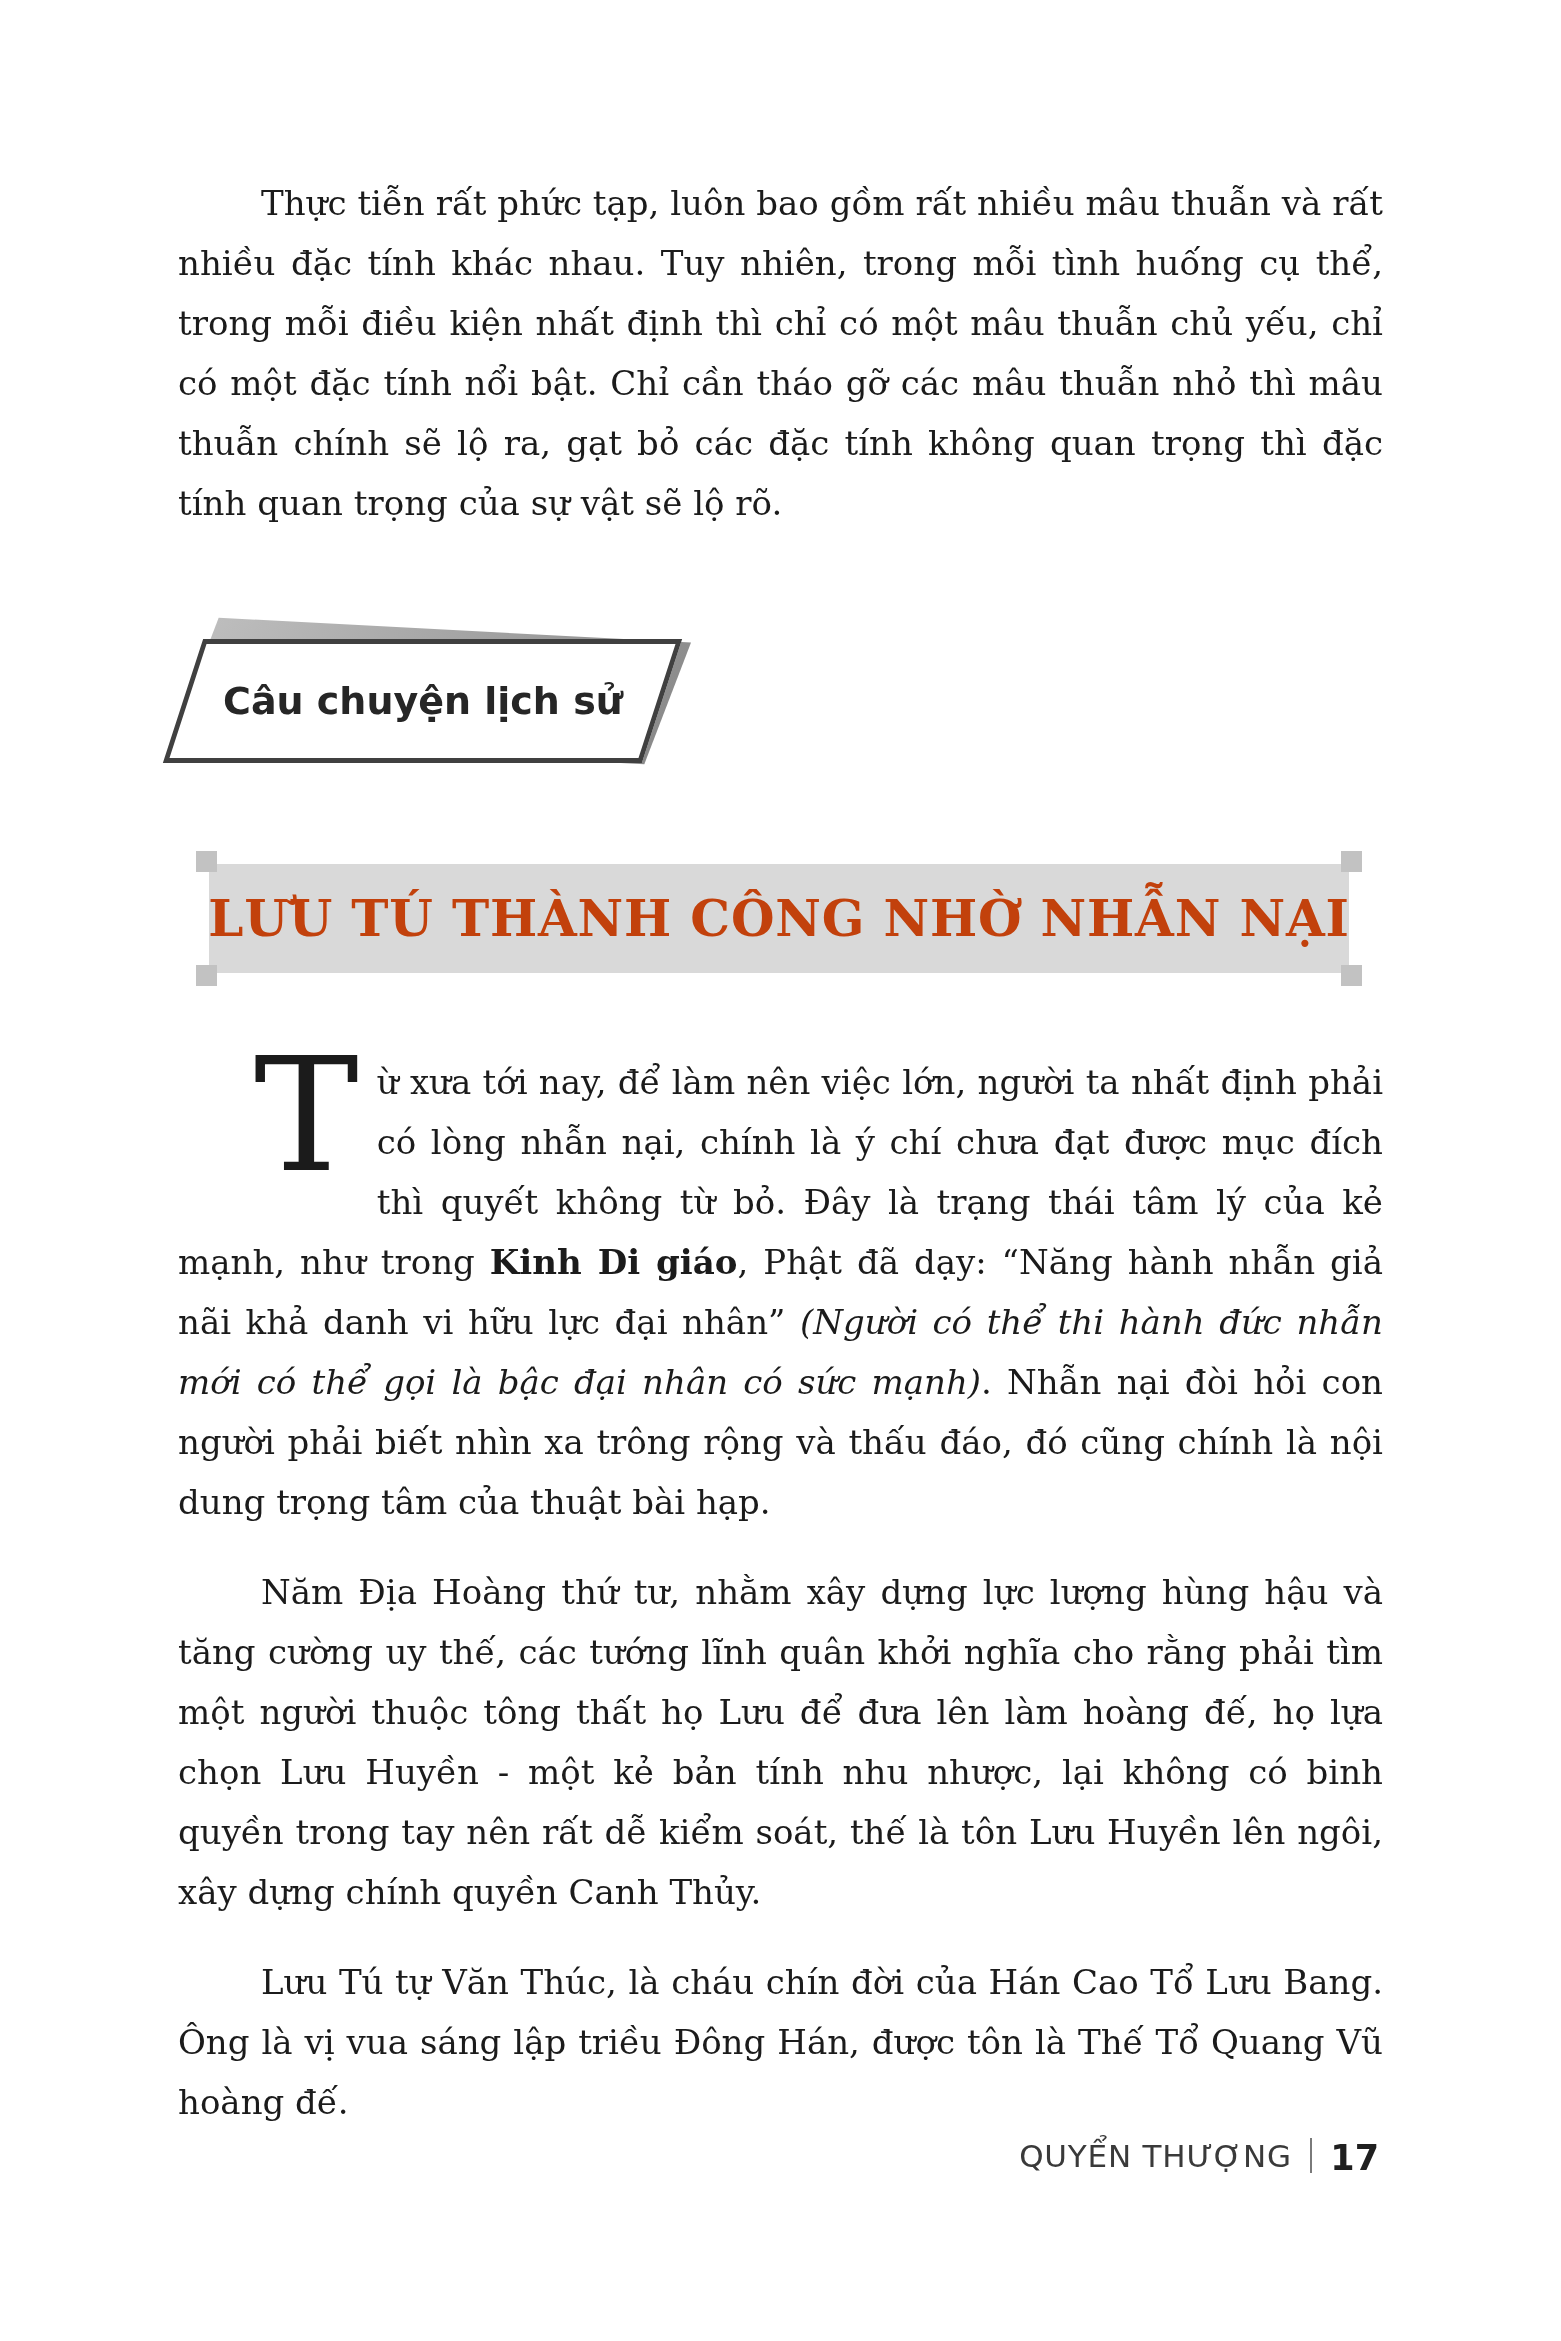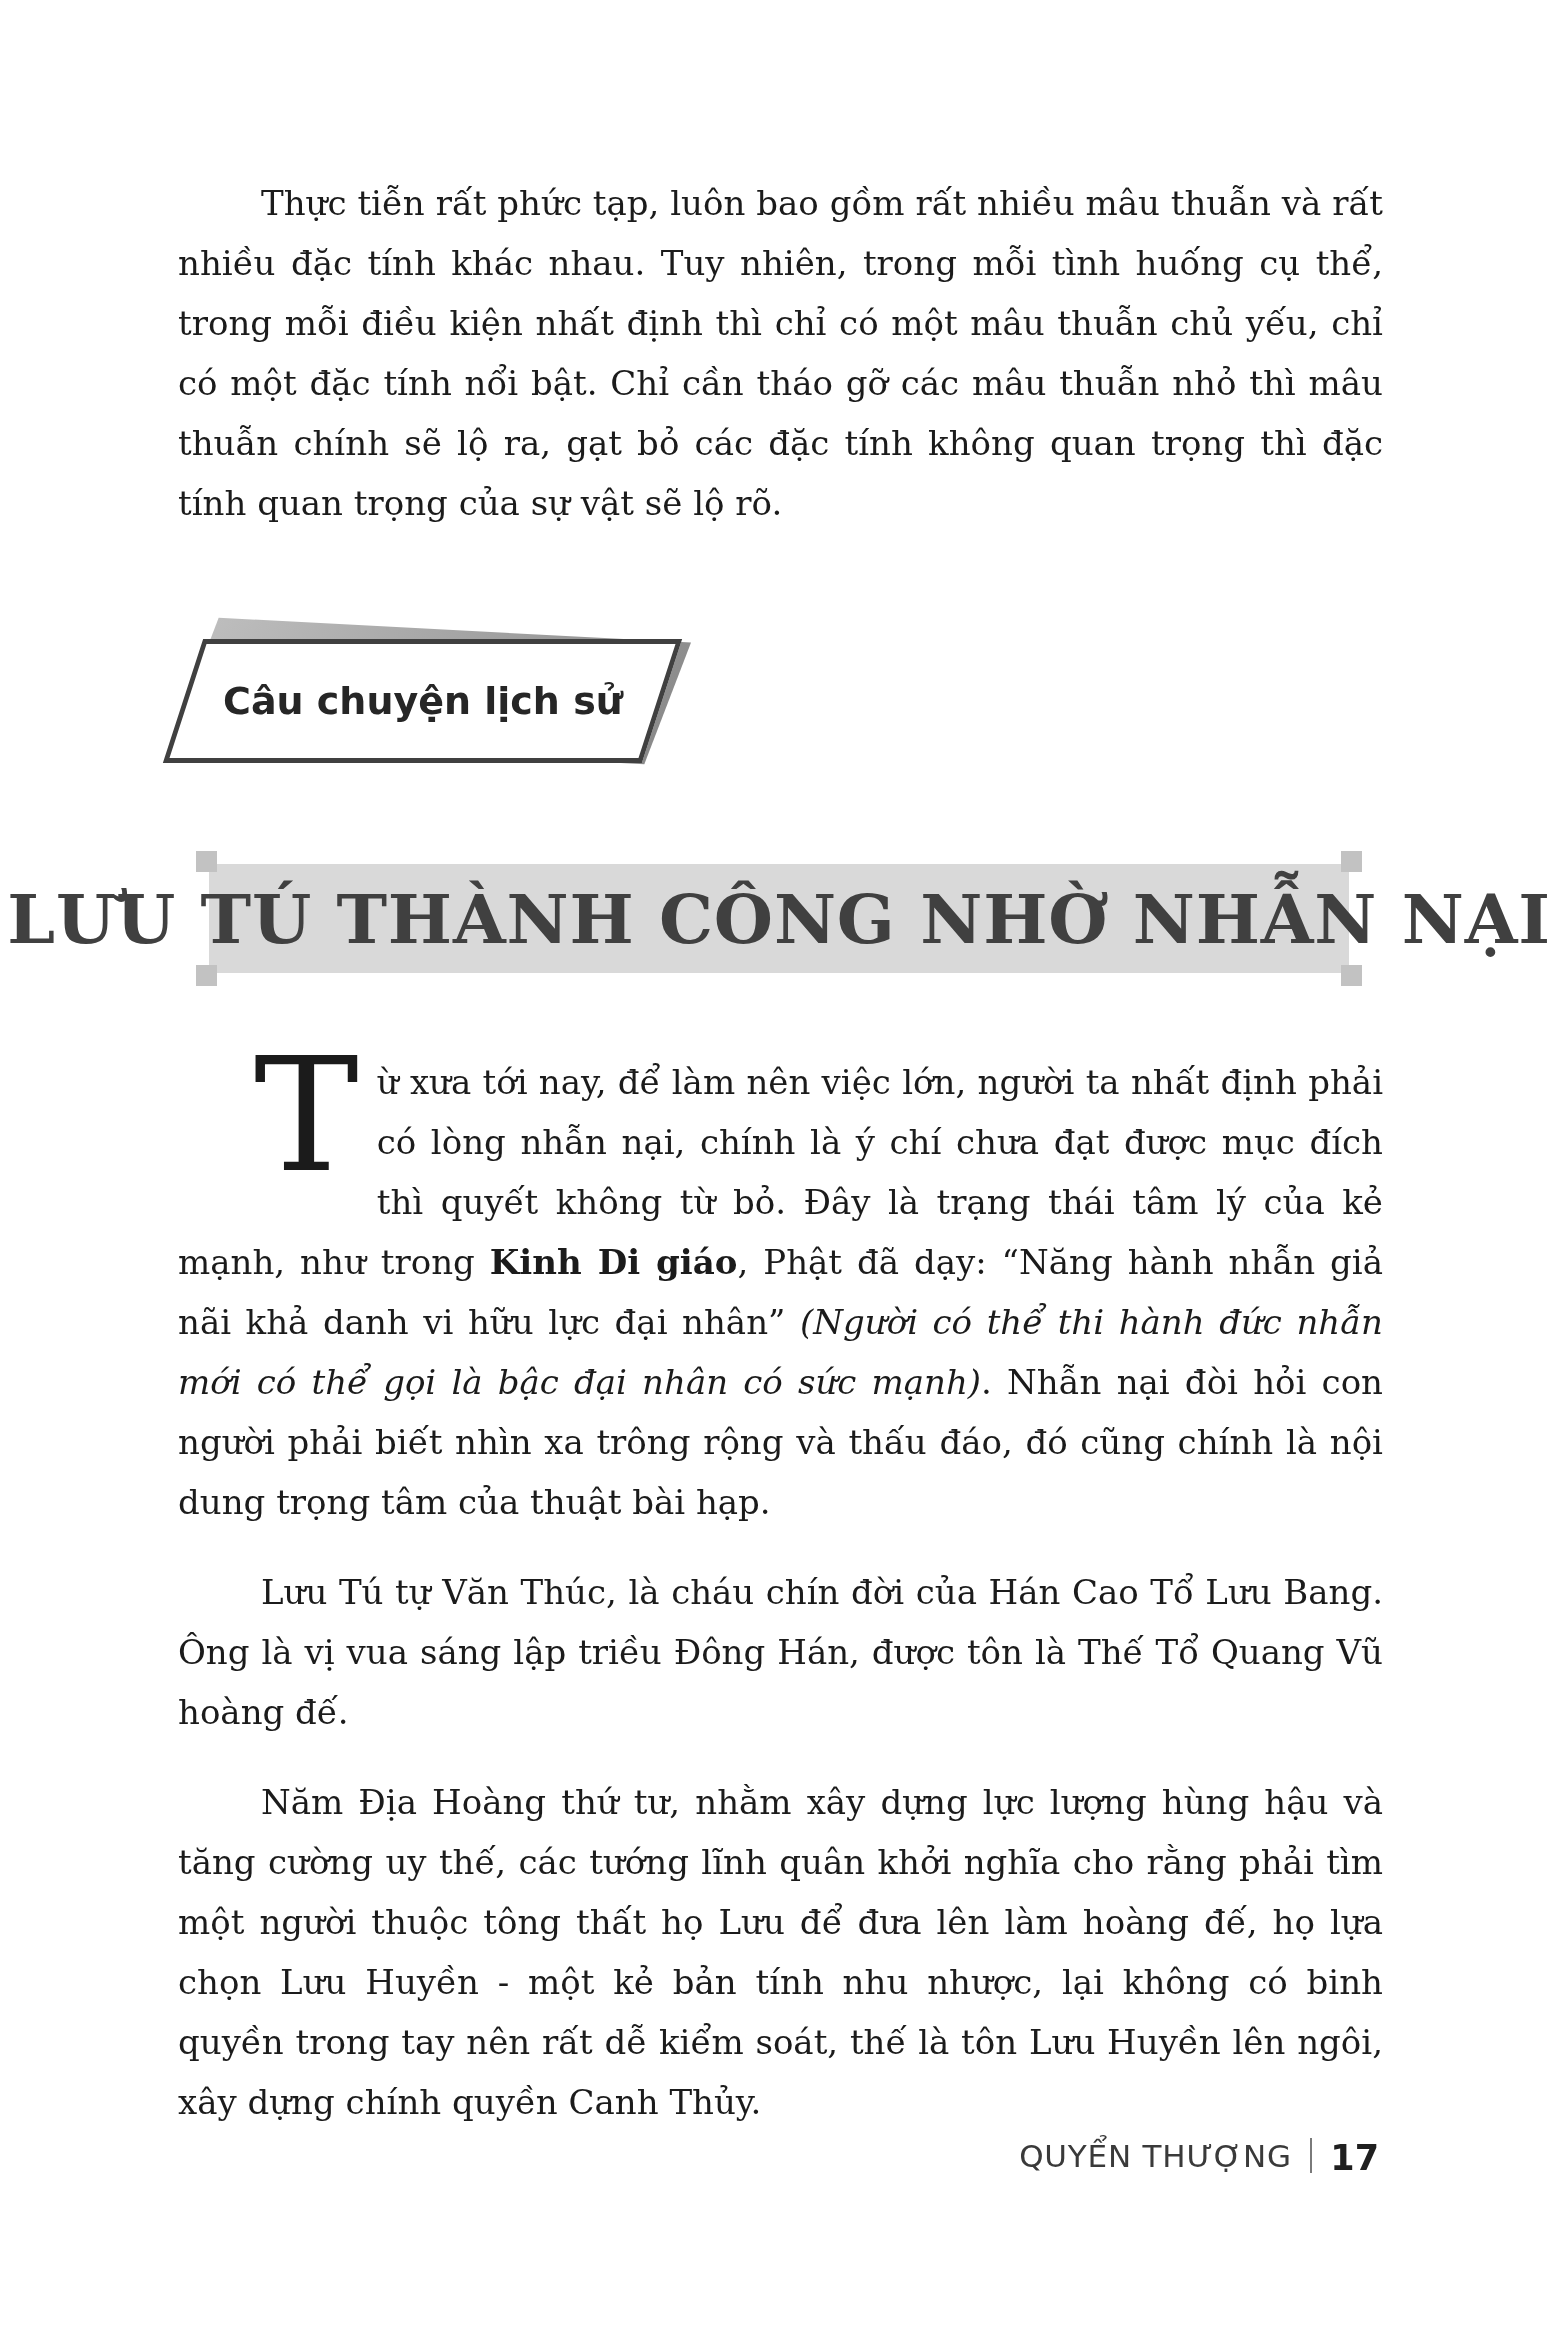--- a/index.html
+++ b/index.html
@@ -85,23 +85,23 @@
     background: #c2c2c2;
   }
   .sq-tl { left: -13.2px; top: -13.2px; }
   .sq-bl { left: -13.2px; bottom: -13.2px; }
   .sq-tr { right: -13.2px; top: -13.2px; }
   .sq-br { right: -13.2px; bottom: -13.2px; }
   .story-title {
     margin: 4px;
     font-family: "DejaVu Serif", serif;
     font-weight: bold;
-    font-size: 68px;
+    font-size: 50px;
     letter-spacing: 0.8px;
-    color: #404040;
+    color: #c2410c;
     white-space: nowrap;
   }
 
   
   .dropcap-par { margin-top: 79px; }
   .dropcap {
     float: left;
     font-size: 157px;
     line-height: 121px;
     height: 121px;
@@ -154,23 +154,23 @@
     <span class="corner-sq sq-bl"></span>
     <span class="corner-sq sq-tr"></span>
     <span class="corner-sq sq-br"></span>
     <h1 class="story-title">LƯU TÚ THÀNH CÔNG NHỜ NHẪN NẠI</h1>
   </div>
 
   <p class="body-par dropcap-par">
     <span class="dropcap">T</span><span><span>ừ xưa tới nay, để làm nên việc lớn, người ta nhất định phải có lòng nhẫn nại, chính là ý chí chưa đạt được mục đích thì quyết không từ bỏ. Đây là trạng thái tâm lý của kẻ mạnh, như trong </span><span class="run-bold">Kinh Di giáo</span><span>, Phật đã dạy: “Năng hành nhẫn giả nãi khả danh vi hữu lực đại nhân” </span><span class="run-italic">(Người có thể thi hành đức nhẫn mới có thể gọi là bậc đại nhân có sức mạnh)</span><span>. Nhẫn nại đòi hỏi con người phải biết nhìn xa trông rộng và thấu đáo, đó cũng chính là nội dung trọng tâm của thuật bài hạp.</span></span>
   </p>
 
+  <p class="body-par indent par-gap">Năm Địa Hoàng thứ tư, nhằm xây dựng lực lượng hùng hậu và tăng cường uy thế, các tướng lĩnh quân khởi nghĩa cho rằng phải tìm một người thuộc tông thất họ Lưu để đưa lên làm hoàng đế, họ lựa chọn Lưu Huyền - một kẻ bản tính nhu nhược, lại không có binh quyền trong tay nên rất dễ kiểm soát, thế là tôn Lưu Huyền lên ngôi, xây dựng chính quyền Canh Thủy.</p>
+
   <p class="body-par indent par-gap">Lưu Tú tự Văn Thúc, là cháu chín đời của Hán Cao Tổ Lưu Bang. Ông là vị vua sáng lập triều Đông Hán, được tôn là Thế Tổ Quang Vũ hoàng đế.</p>
-
-  <p class="body-par indent par-gap">Năm Địa Hoàng thứ tư, nhằm xây dựng lực lượng hùng hậu và tăng cường uy thế, các tướng lĩnh quân khởi nghĩa cho rằng phải tìm một người thuộc tông thất họ Lưu để đưa lên làm hoàng đế, họ lựa chọn Lưu Huyền - một kẻ bản tính nhu nhược, lại không có binh quyền trong tay nên rất dễ kiểm soát, thế là tôn Lưu Huyền lên ngôi, xây dựng chính quyền Canh Thủy.</p>
 
   <div class="footer">
     <span class="footer-section">QUYỂN THƯỢNG</span>
     <span class="footer-sep"></span>
     <span class="footer-page">17</span>
   </div>
 
 </div>
 
 

